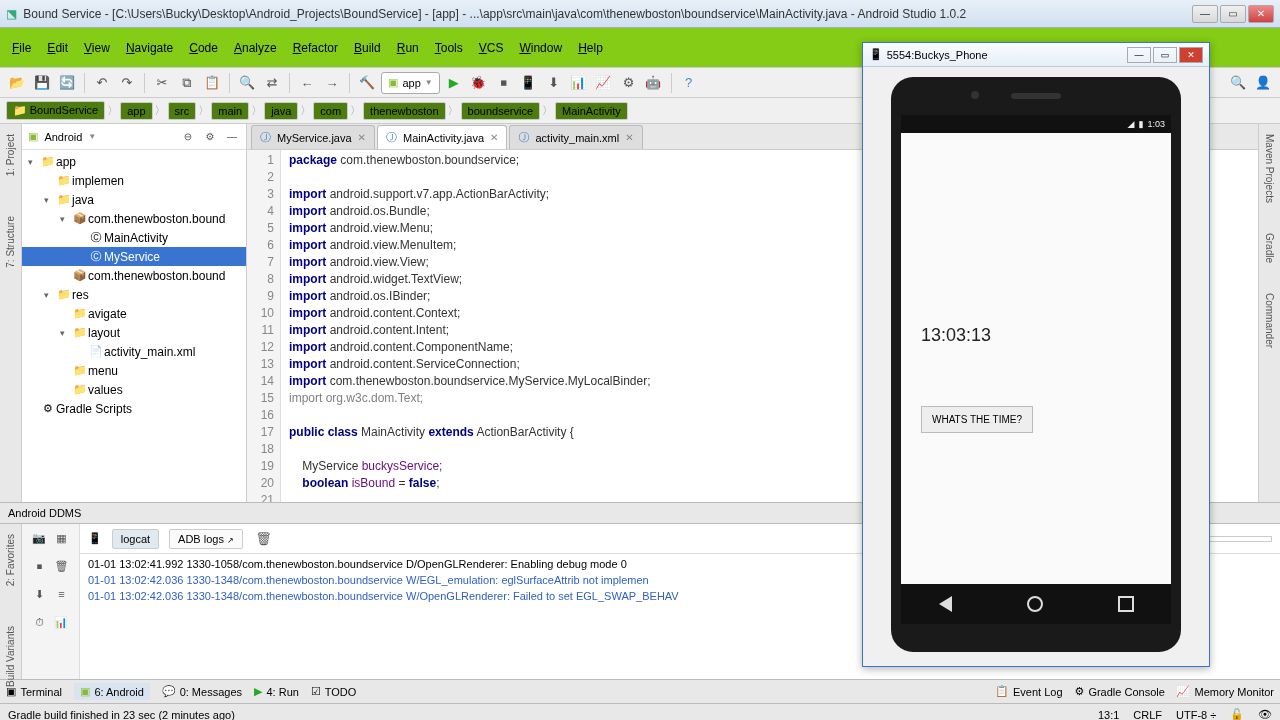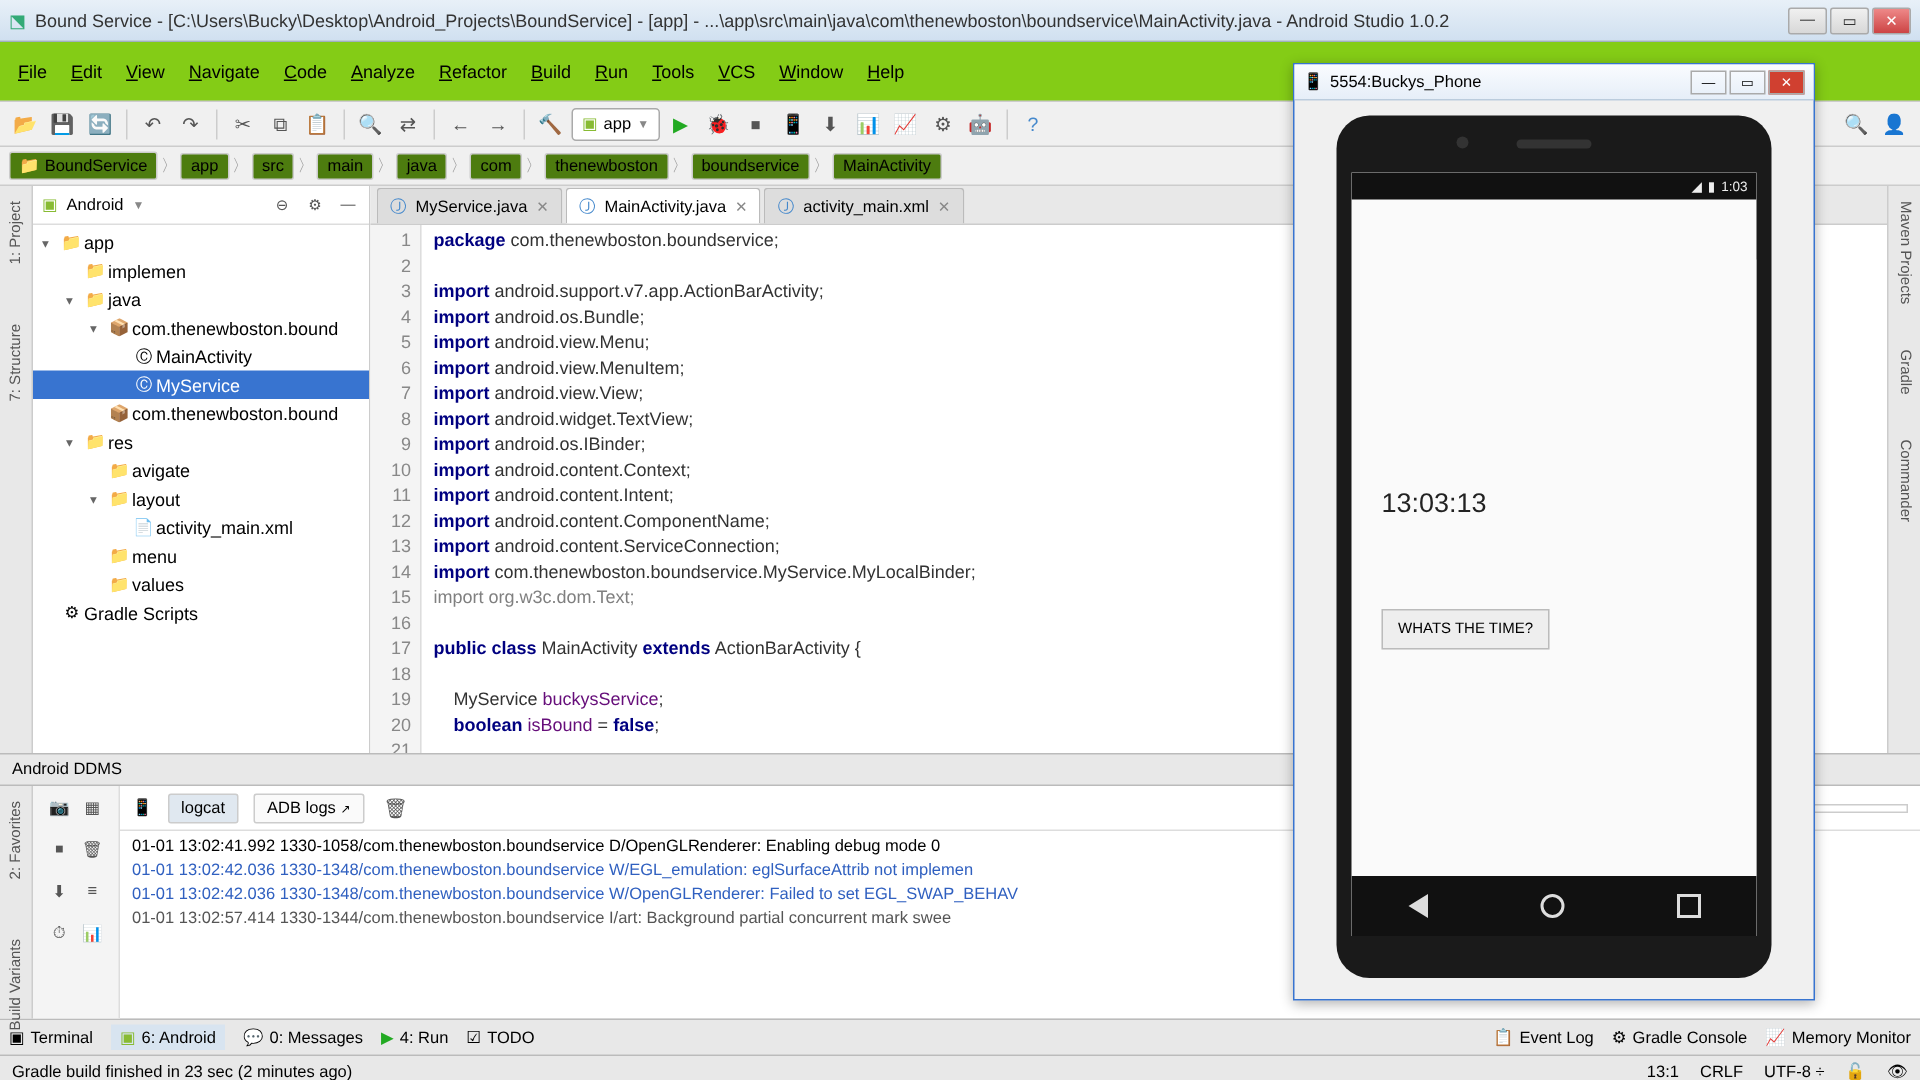--- a/index.html
+++ b/index.html
@@ -357,21 +357,20 @@
       <div class="tb-btn">🗑</div>
       <span style="flex:1"></span>
       <span>Log level:</span>
       <div class="loglevel-sel"><span>Verbose</span></div>
       <div class="search-box"></div>
     </div>
     <div class="log-lines" id="loglines">
         <div class="log-line ">01-01 13:02:41.992   1330-1058/com.thenewboston.boundservice D/OpenGLRenderer:  Enabling debug mode 0</div>
         <div class="log-line log-w">01-01 13:02:42.036   1330-1348/com.thenewboston.boundservice W/EGL_emulation:  eglSurfaceAttrib not implemen</div>
         <div class="log-line log-w">01-01 13:02:42.036   1330-1348/com.thenewboston.boundservice W/OpenGLRenderer:  Failed to set EGL_SWAP_BEHAV</div>
-        <div class="log-line log-i">01-01 13:02:57.414   1330-1344/com.thenewboston.boundservice I/art:  Background partial concurrent mark swee</div>
       </div>
   </div>
 </div>
 
 <div class="bottom-tabs">
   <div class="bt-item">▣ <span>Terminal</span></div>
   <div class="bt-item" style="background:#d8e4f0;padding:2px 6px">
       <span style="color:#8b3">▣</span> 
       <span>6: Android</span>
     </div>

